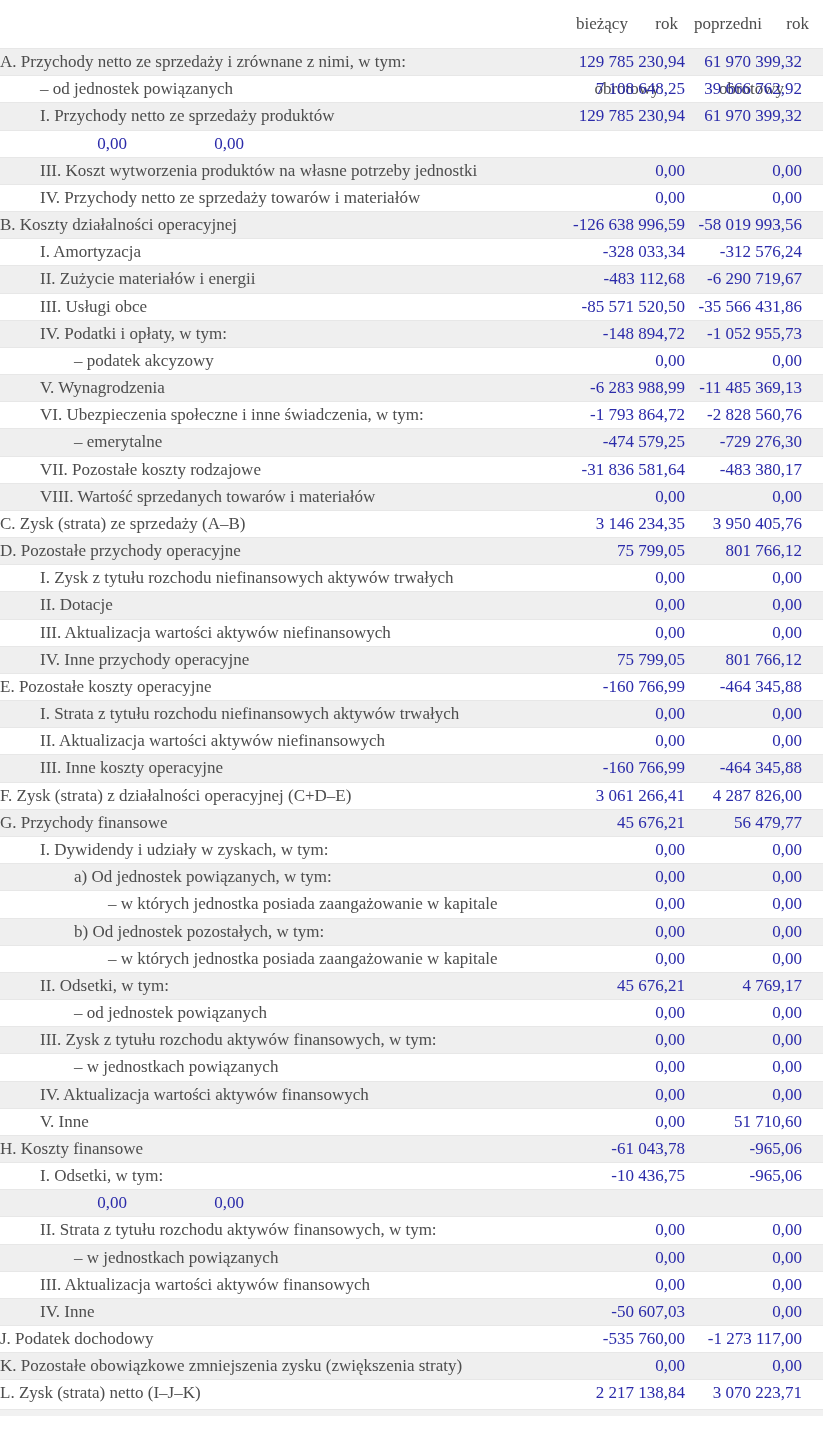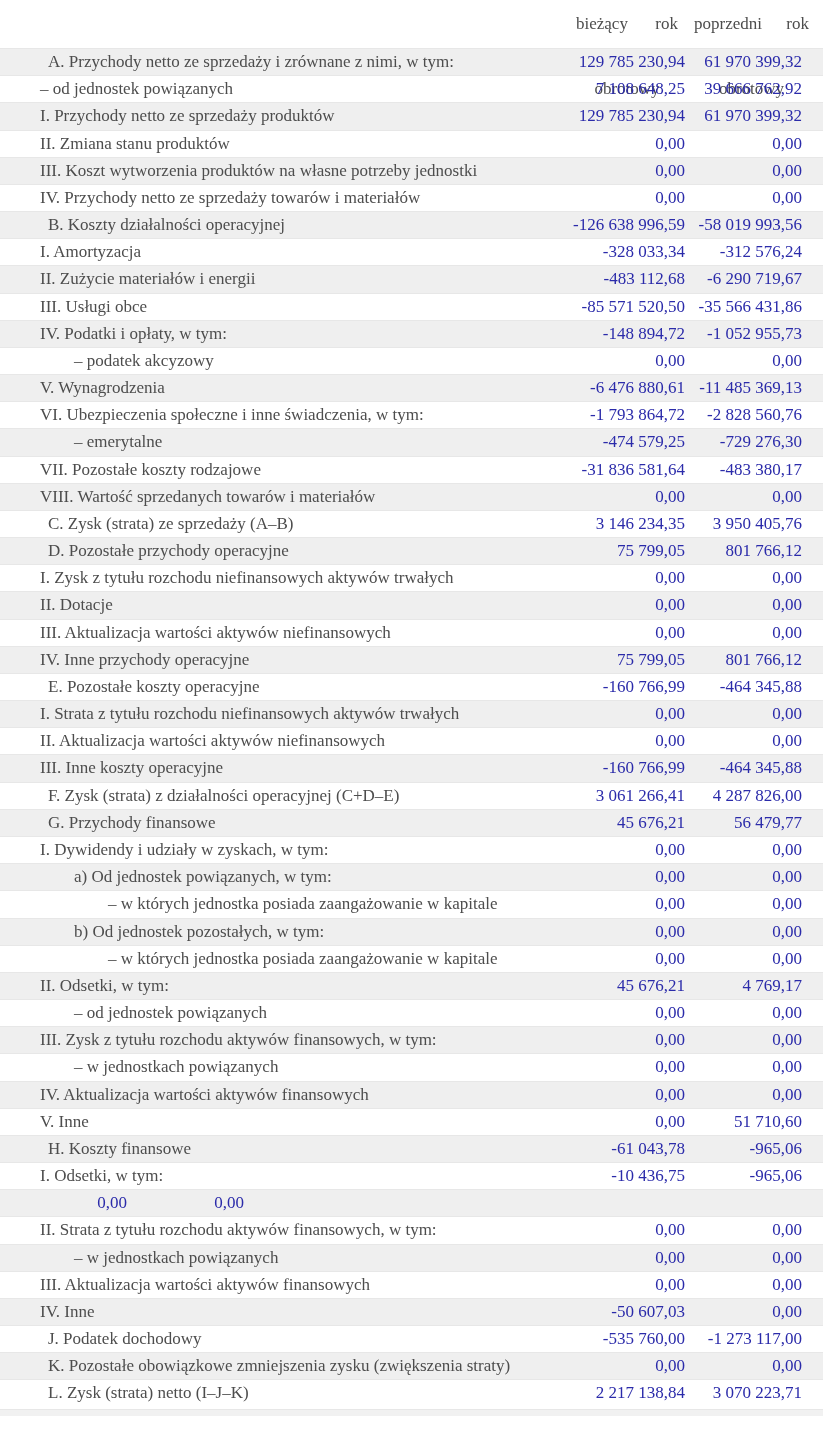--- a/index.html
+++ b/index.html
@@ -34,21 +34,21 @@
     display:flex;height:27.18px;box-sizing:border-box;
     line-height:26.2px;border-top:1px solid var(--separator);
     background:var(--row-white);
   }
   .row:nth-child(odd){background:var(--row-stripe);}
   .cell{box-sizing:border-box;white-space:nowrap;overflow:hidden;}
   .cell.label{flex:1;}
   .cell.num{text-align:right;color:var(--number-text);}
   .cell.num.col-cur{padding-right:3px;}
   .cell.num.col-prev{padding-right:21px;}
-  .ind-0{margin-left:48px;}
+  .ind-0{}
   .ind-1{padding-left:40px;}
   .ind-2{padding-left:74px;}
   .ind-3{padding-left:108px;}
   
   .bottom-gap{height:2px;background:#fff;}
   .bottom-sliver{height:6px;background:var(--bottom-sliver);border-top:1px solid var(--separator);}
 </style>
 </head>
 <body>
 
@@ -76,21 +76,20 @@
     <div class="cell label ind-1">– od jednostek powiązanych</div>
     <div class="cell num num-col col-cur">7 108 648,25</div>
     <div class="cell num num-col col-prev">39 666 762,92</div>
   </div>
       <div class="row">
     <div class="cell label ind-1">I. Przychody netto ze sprzedaży produktów</div>
     <div class="cell num num-col col-cur">129 785 230,94</div>
     <div class="cell num num-col col-prev">61 970 399,32</div>
   </div>
       <div class="row">
-    <div class="cell label ind-1">II. Zmiana stanu produktów</div>
     <div class="cell num num-col col-cur">0,00</div>
     <div class="cell num num-col col-prev">0,00</div>
   </div>
       <div class="row">
     <div class="cell label ind-1">III. Koszt wytworzenia produktów na własne potrzeby jednostki</div>
     <div class="cell num num-col col-cur">0,00</div>
     <div class="cell num num-col col-prev">0,00</div>
   </div>
       <div class="row">
     <div class="cell label ind-1">IV. Przychody netto ze sprzedaży towarów i materiałów</div>
@@ -122,21 +121,21 @@
     <div class="cell num num-col col-cur">-148 894,72</div>
     <div class="cell num num-col col-prev">-1 052 955,73</div>
   </div>
       <div class="row">
     <div class="cell label ind-2">– podatek akcyzowy</div>
     <div class="cell num num-col col-cur">0,00</div>
     <div class="cell num num-col col-prev">0,00</div>
   </div>
       <div class="row">
     <div class="cell label ind-1">V. Wynagrodzenia</div>
-    <div class="cell num num-col col-cur">-6 476 880,61</div>
+    <div class="cell num num-col col-cur">-6 283 988,99</div>
     <div class="cell num num-col col-prev">-11 485 369,13</div>
   </div>
       <div class="row">
     <div class="cell label ind-1">VI. Ubezpieczenia społeczne i inne świadczenia, w tym:</div>
     <div class="cell num num-col col-cur">-1 793 864,72</div>
     <div class="cell num num-col col-prev">-2 828 560,76</div>
   </div>
       <div class="row">
     <div class="cell label ind-2">– emerytalne</div>
     <div class="cell num num-col col-cur">-474 579,25</div>

